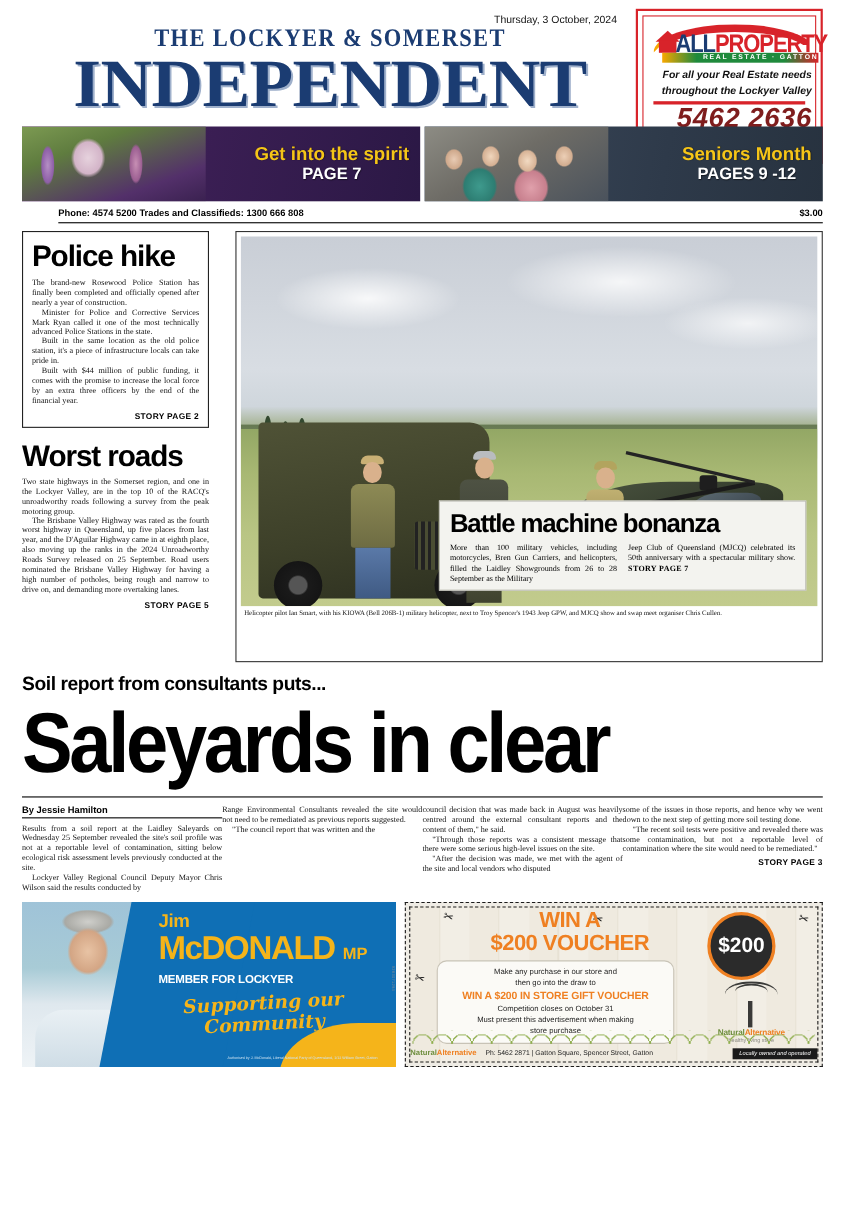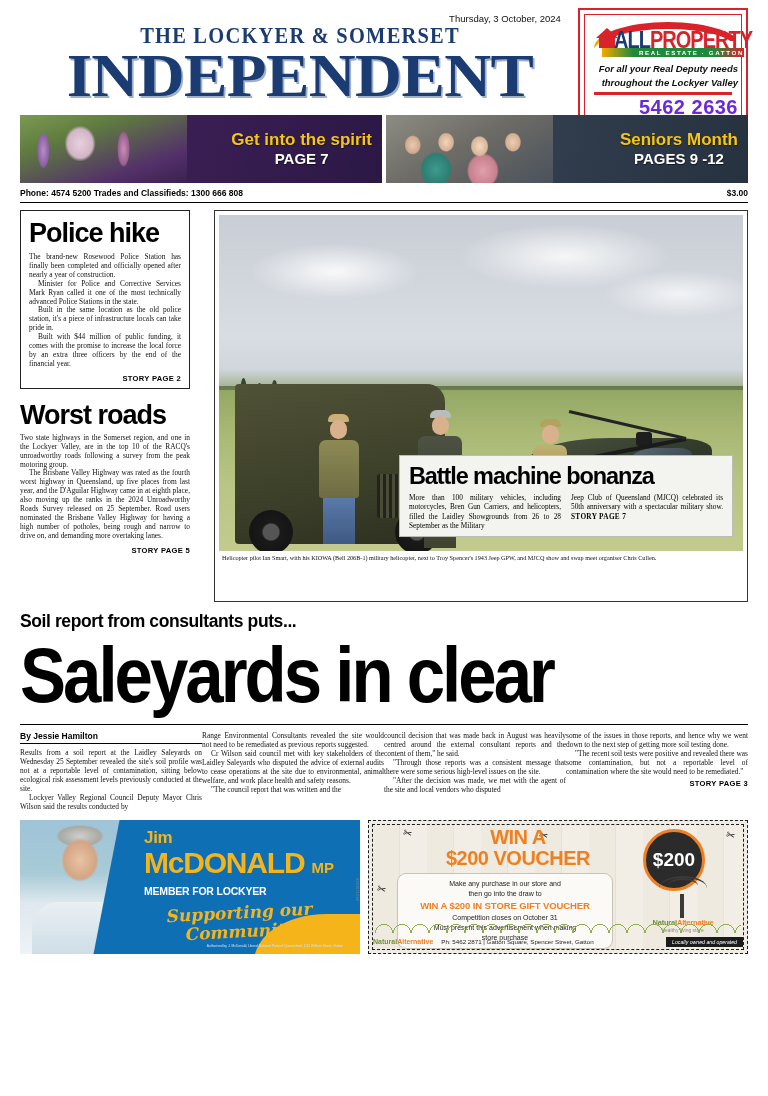--- a/index.html
+++ b/index.html
@@ -69,21 +69,21 @@
     position: absolute; left: 14px; top: 28px; width: 142px; height: 9px;
     background: linear-gradient(90deg,#f7a800 0%,#1f8a3c 22%,#1f8a3c 78%,#d8232a 100%);
     color: #fff; font-size: 6.2px; font-weight: bold; letter-spacing: 1.6px;
     line-height: 9px;
   }
   .ap-tag {
     font-style: italic; font-weight: bold; font-size: 9.5px;
     line-height: 13.5px; color: #111; margin-top: 4px;
   }
   .ap-rule { height: 2.5px; background: #d8232a; margin: 3px 6px 2px; }
-  .ap-phone { font-weight: bold; font-size: 20px; letter-spacing: 0.5px; color: #6d28d9; line-height: 21px; }
+  .ap-phone { font-weight: bold; font-size: 25px; letter-spacing: 0.5px; color: #7f1d1d; line-height: 21px; font-style: italic; }
   .ap-web { font-weight: bold; font-size: 9px; color: #111; letter-spacing: -0.2px; }
   .ap-code { position: absolute; right: 1px; bottom: -1px; font-size: 4px; color: #b0383c; letter-spacing: 0.2px; }
 
   
   .promo-strip { display: flex; height: 68px; gap: 4px; }
   .promo { flex: 1; position: relative; overflow: hidden; display: flex; align-items: center; }
   .promo-left { background: linear-gradient(100deg,#5b2b6b 0%,#3c1f55 40%,#2b1845 100%); }
   .promo-right { background: linear-gradient(100deg,#3d4a5c 0%,#2e3a4a 60%,#27323f 100%); }
   .promo-photo { position: absolute; left: 0; top: 0; bottom: 0; width: 46%; }
   .pl-img { background:
@@ -109,20 +109,21 @@
   .promo-page {
     font-weight: bold; font-size: 15px; color: #fff; line-height: 18px;
     text-shadow: 0.5px 0.5px 1px rgba(0,0,0,.55);
   }
 
   
   .info-bar {
     display: flex; justify-content: space-between; align-items: center;
     font-size: 8.5px; font-weight: bold; padding: 5px 0 4px;
     border-bottom: 1.2px solid #000;
+    margin-left: 33px;
   }
 
   
   .top-section { display: flex; margin-top: 7px; height: 392px; gap: 16px; }
   .left-col { width: 178px; padding-right: 8px; }
   .news-box { border: 1px solid #222; padding: 7px 8px 5px; }
   .news-head {
     font-weight: bold; font-size: 27px; line-height: 30px;
     letter-spacing: -1px; margin-bottom: 5px;
   }
@@ -229,21 +230,21 @@
     padding-bottom: 2px; margin-bottom: 4px;
   }
   .lead-col p {
     font-family: "Liberation Serif", serif;
     font-size: 7.4px; line-height: 9px; text-align: justify; color: #111;
   }
   .lead-col p + p { text-indent: 9px; }
   .lead-col .story-ref { margin-top: 3px; }
 
   
-  .bottom-ads { display: flex; gap: 8px; margin-top: 9px; height: 134px; }
+  .bottom-ads { display: flex; gap: 8px; margin-top: 9px; height: 150px; }
 
   
   .jm-ad { width: 340px; position: relative; overflow: hidden; background: #0f6fb5; }
   .jm-photo {
     position: absolute; left: 0; top: 0; width: 120px; height: 100%;
     background:
       radial-gradient(ellipse 26px 30px at 50% 30%, #e8c3a4 0%, #d3a584 62%, transparent 72%),
       radial-gradient(ellipse 30px 14px at 50% 12%, #cfcfcb 0%, #a9a9a4 70%, transparent 80%),
       linear-gradient(180deg,#9fc3d8 0%,#a8cbd6 40%,#dfe8ee 62%,#eef3f6 100%);
   }
@@ -327,21 +328,21 @@
 
     <div class="ap-ad">
       <div class="ap-inner">
         <div class="ap-logo">
           <div class="ap-arc"></div>
           <div class="ap-house"></div>
           <div class="ap-house-b"></div>
           <div class="ap-name"><span>ALL</span><span class="red">PROPERTY</span></div>
           <div class="ap-sub">REAL ESTATE · GATTON</div>
         </div>
-        <div class="ap-tag">For all your Real Deputy needs throughout the Lockyer Valley</div>
+        <div class="ap-tag">For all your Real Estate needs throughout the Lockyer Valley</div>
         <div class="ap-rule"></div>
         <div class="ap-phone">5462 2636</div>
         <div class="ap-web">www.allpropertygatton.com</div>
         <div class="ap-code">9283142134</div>
       </div>
     </div>
   </div>
 
   <div class="promo-strip">
     <div class="promo promo-left">
@@ -454,21 +455,20 @@
     <div class="lead-rule"></div>
 
     <div class="lead-cols">
       <div class="lead-col">
         <div class="byline">By Jessie Hamilton</div>
         <p>Results from a soil report at the Laidley Saleyards on Wednesday 25 September revealed the site's soil profile was not at a reportable level of contamination, sitting below ecological risk assessment levels previously conducted at the site.</p>
         <p>Lockyer Valley Regional Council Deputy Mayor Chris Wilson said the results conducted by</p>
       </div>
       <div class="lead-col">
         <p>Range Environmental Consultants revealed the site would not need to be remediated as previous reports suggested.</p>
-        <p>Cr Wilson said council met with key stakeholders of the Laidley Saleyards who disputed the advice of external audits to cease operations at the site due to environmental, animal welfare, and work place health and safety reasons.</p>
         <p>"The council report that was written and the</p>
       </div>
       <div class="lead-col">
         <p>council decision that was made back in August was heavily centred around the external consultant reports and the content of them," he said.</p>
         <p>"Through those reports was a consistent message that there were some serious high-level issues on the site.</p>
         <p>"After the decision was made, we met with the agent of the site and local vendors who disputed</p>
       </div>
       <div class="lead-col">
         <p>some of the issues in those reports, and hence why we went down to the next step of getting more soil testing done.</p>
         <p>"The recent soil tests were positive and revealed there was some contamination, but not a reportable level of contamination where the site would need to be remediated."</p>

